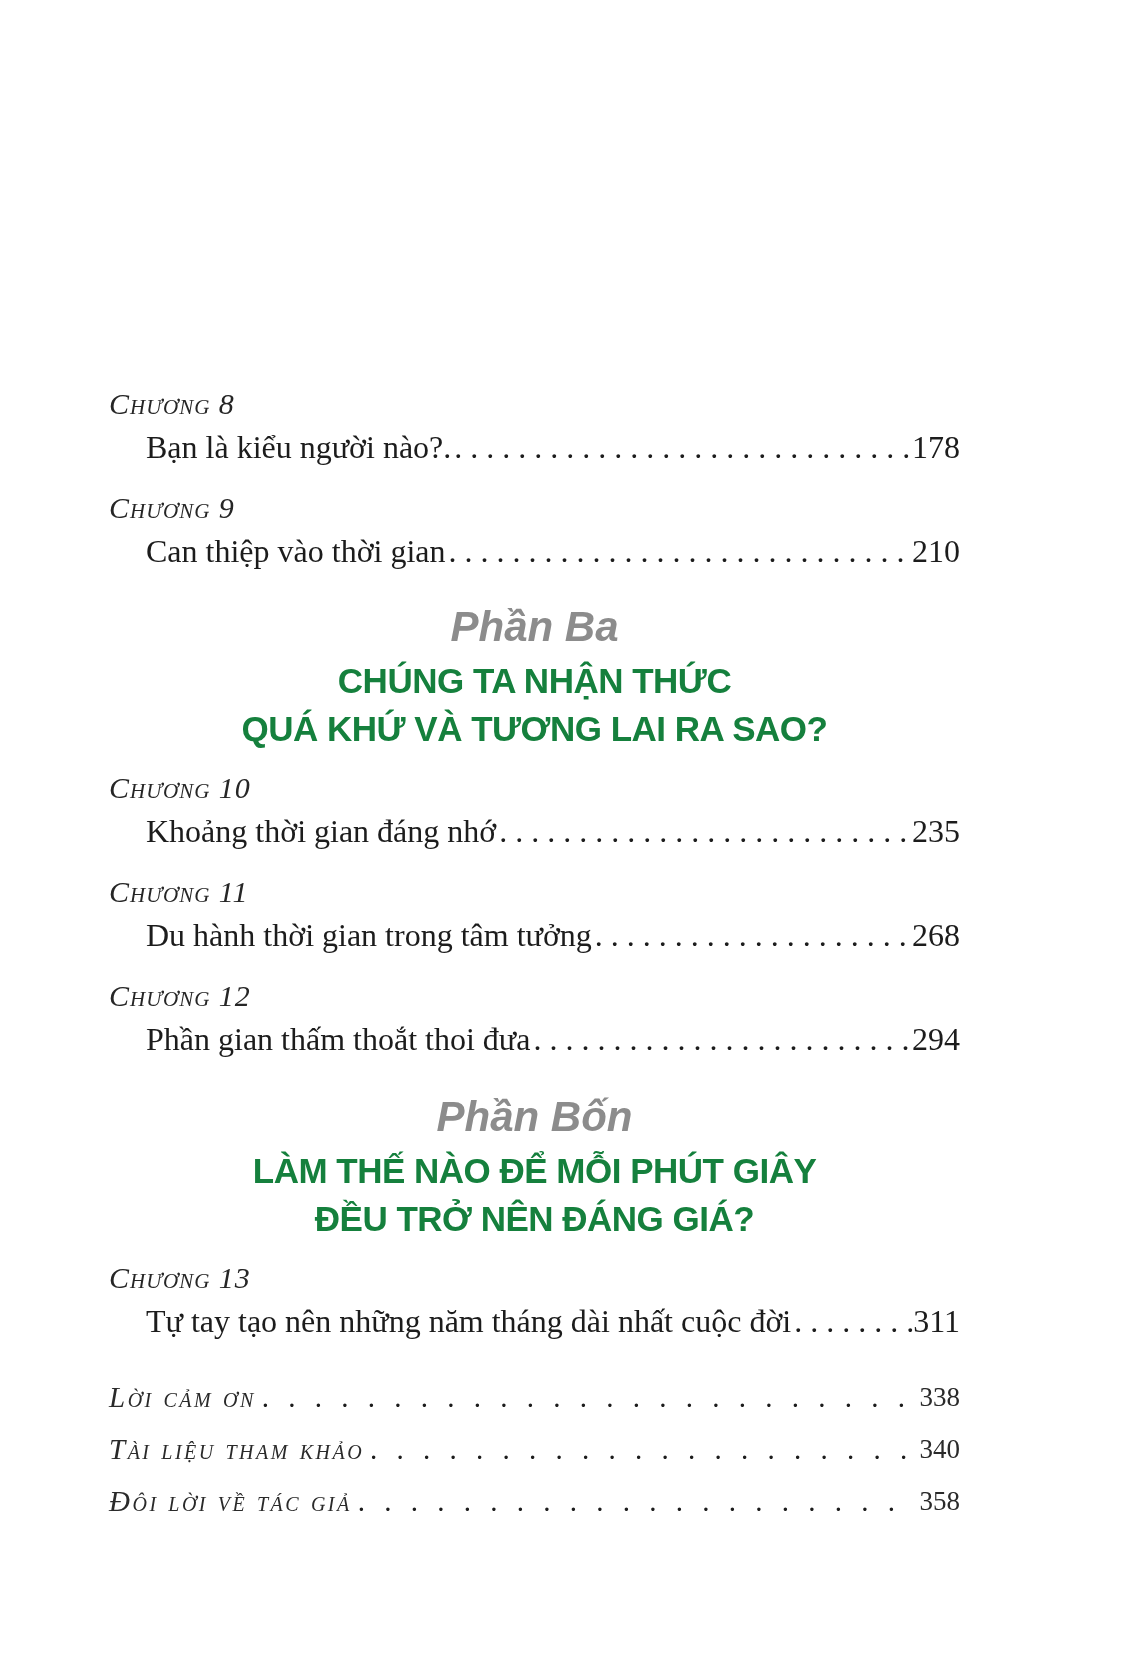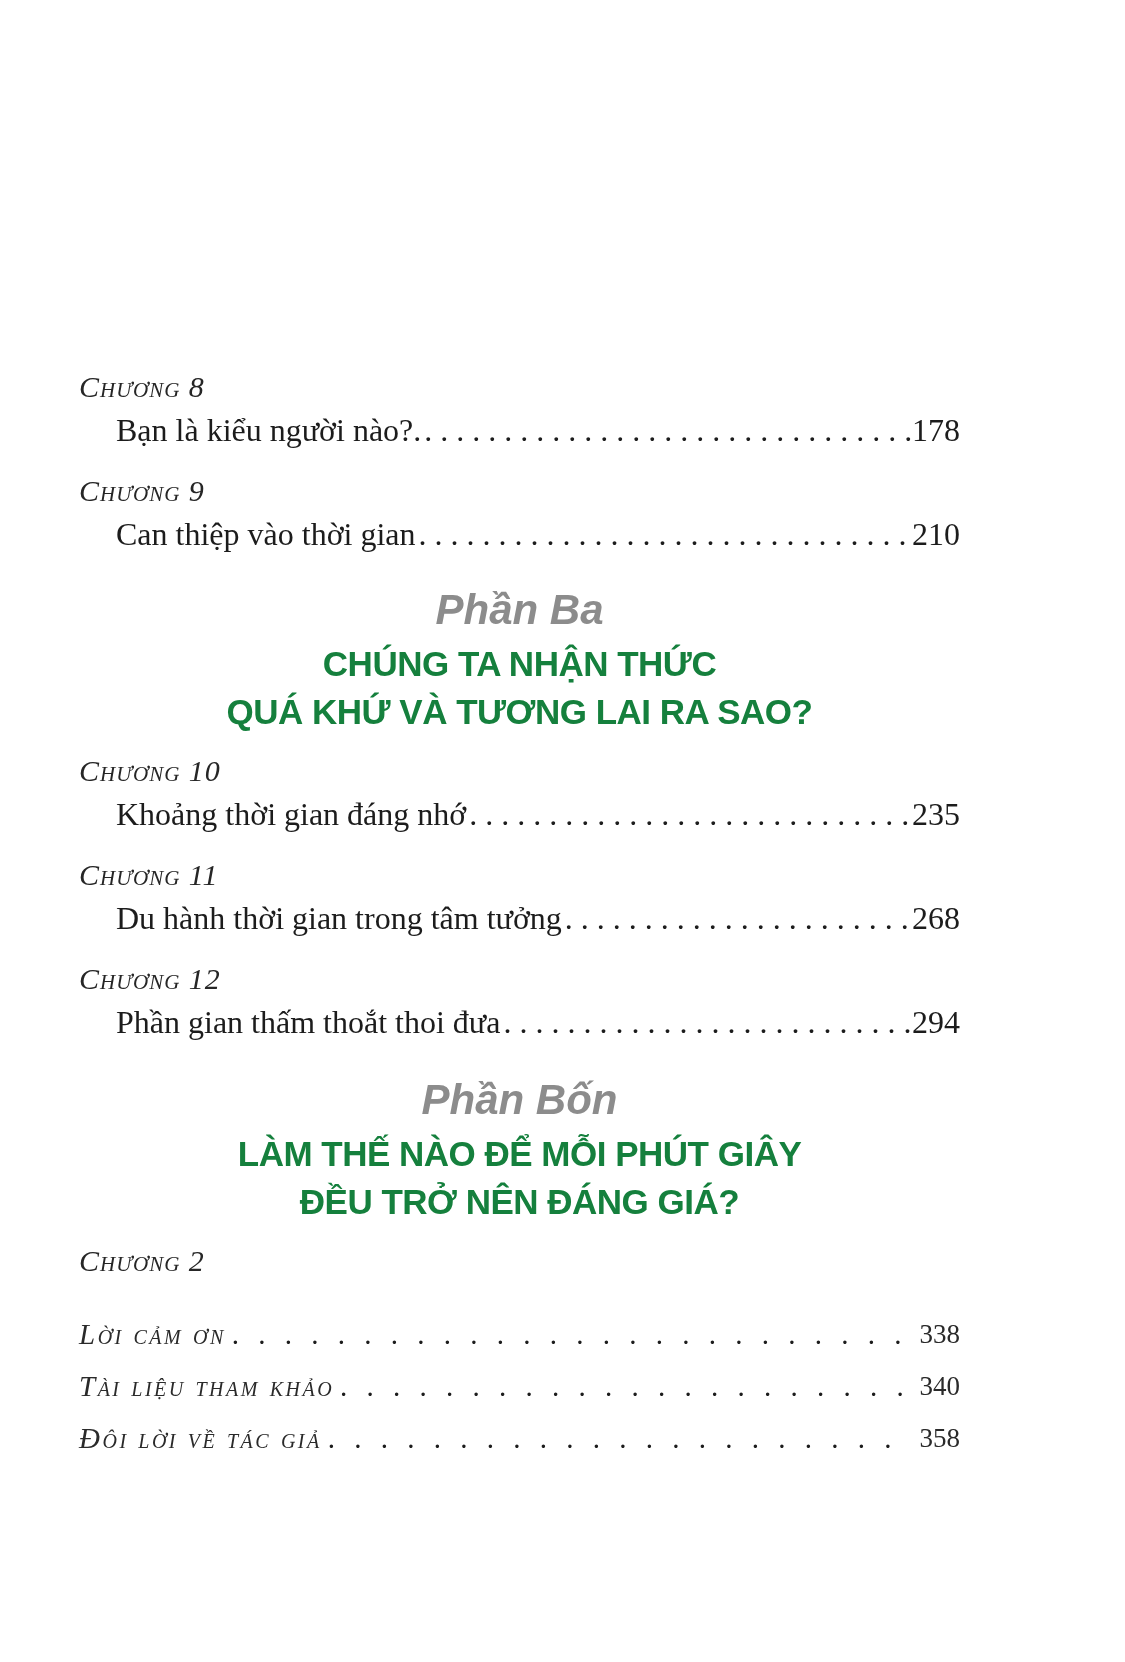--- a/index.html
+++ b/index.html
@@ -7,21 +7,22 @@
   .page {
     position: relative;
     width: 1125px;
     height: 1662px;
     background: #ffffff;
     overflow: hidden;
     font-family: "Liberation Serif", serif;
     color: #1c1c1c;
   }
   .content {
-    padding: 368px 165px 0 79px; 
+    padding: 368px 165px 0 109px; 
+    margin-top: 17px;
   }
 
   
   .chapter { margin-bottom: 20px; }
   .ch-label {
     font-family: "Liberation Serif", serif;
     font-style: italic;
     font-variant: small-caps;
     font-size: 30px;
     line-height: 38px;
@@ -160,21 +161,26 @@
 
     <div class="part part-4">
       <div class="part-label">Phần Bốn</div>
       <div class="part-title">
         <div>LÀM THẾ NÀO ĐỂ MỖI PHÚT GIÂY</div>
         <div>ĐỀU TRỞ NÊN ĐÁNG GIÁ?</div>
       </div>
     </div>
 
     <div class="chapter">
-      <div class="ch-label">Chương 2</div>
+      <div class="ch-label">Chương 13</div>
+      <div class="entry-row">
+        <span class="entry-title">Tự tay tạo nên những năm tháng dài nhất cuộc đời</span>
+        <span class="leader"></span>
+        <span class="pagenum">311</span>
+      </div>
     </div>
 
     <div class="back-matter">
       <div class="bm-row">
         <span class="bm-title">Lời cảm ơn</span>
         <span class="leader"></span>
         <span class="pagenum">338</span>
       </div>
       <div class="bm-row">
         <span class="bm-title">Tài liệu tham khảo</span>

